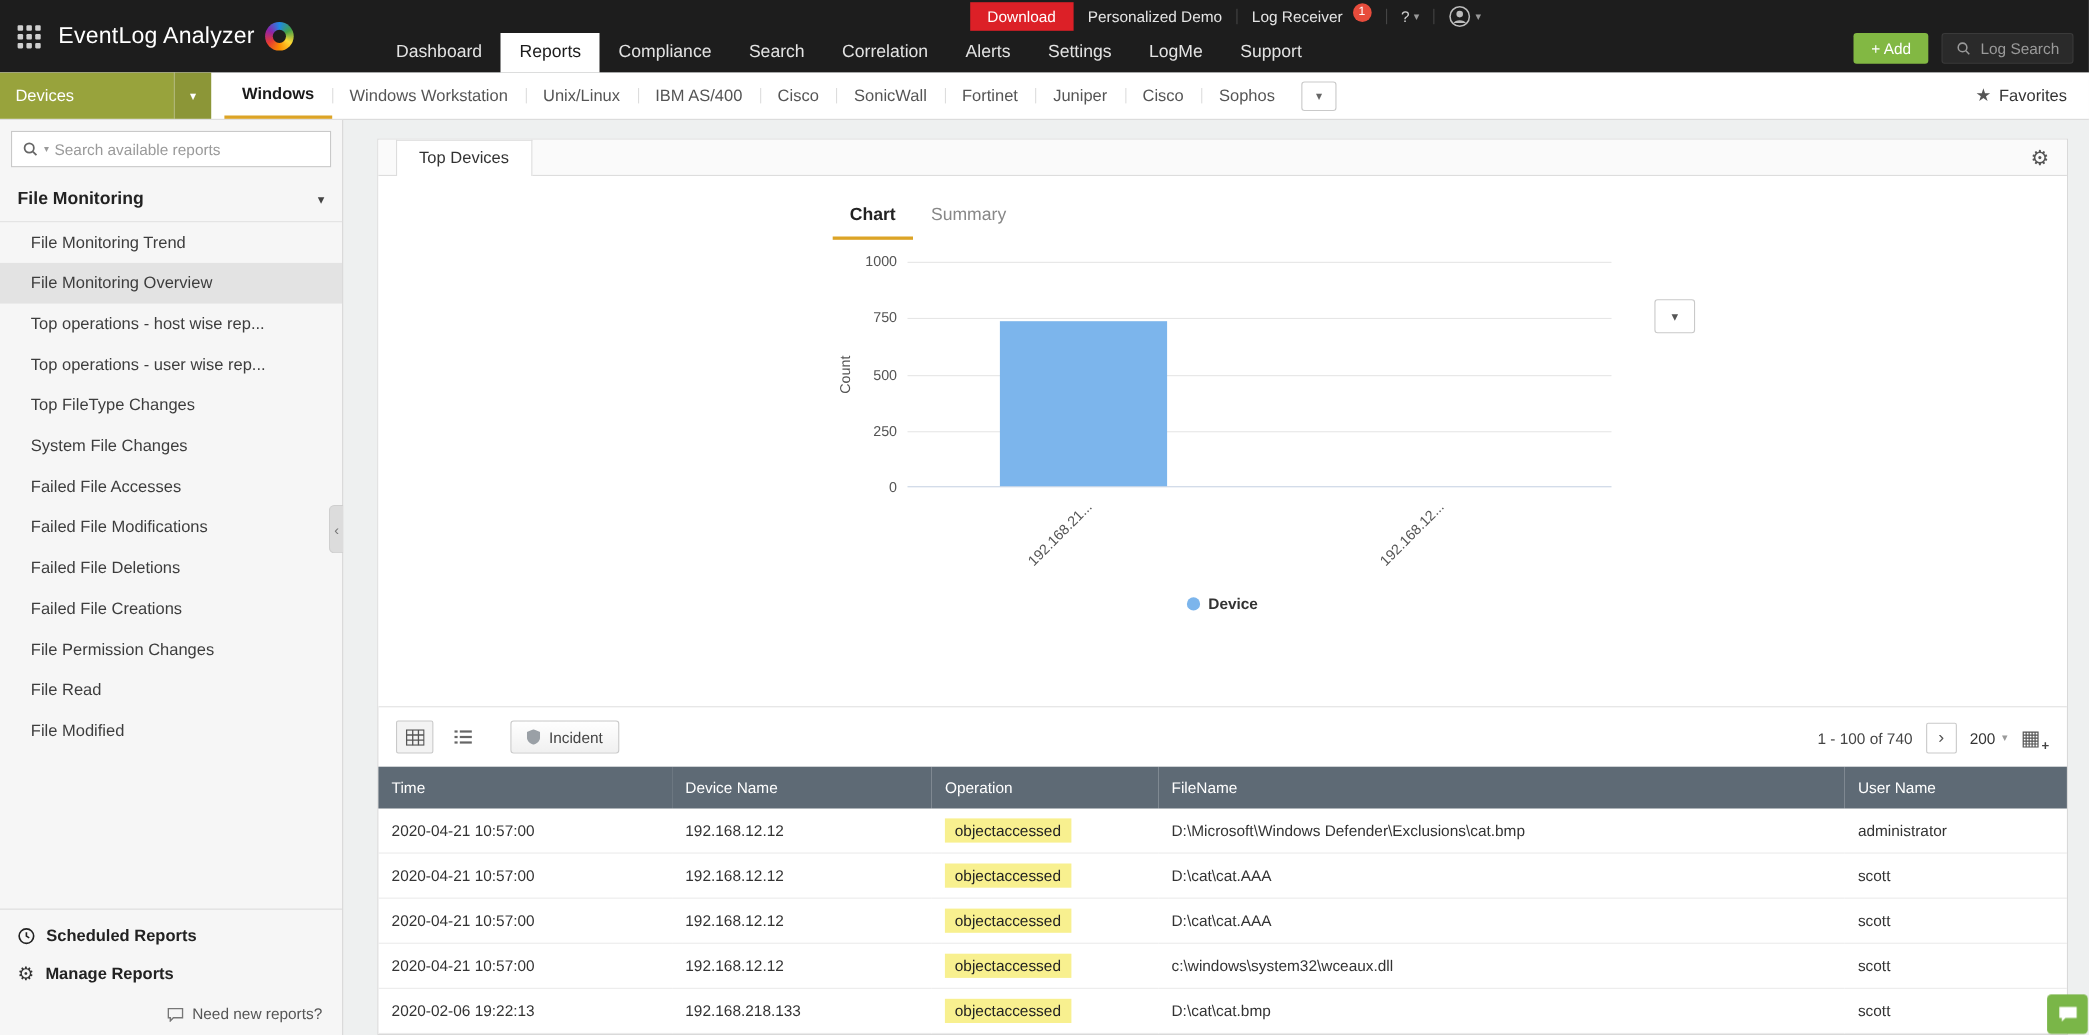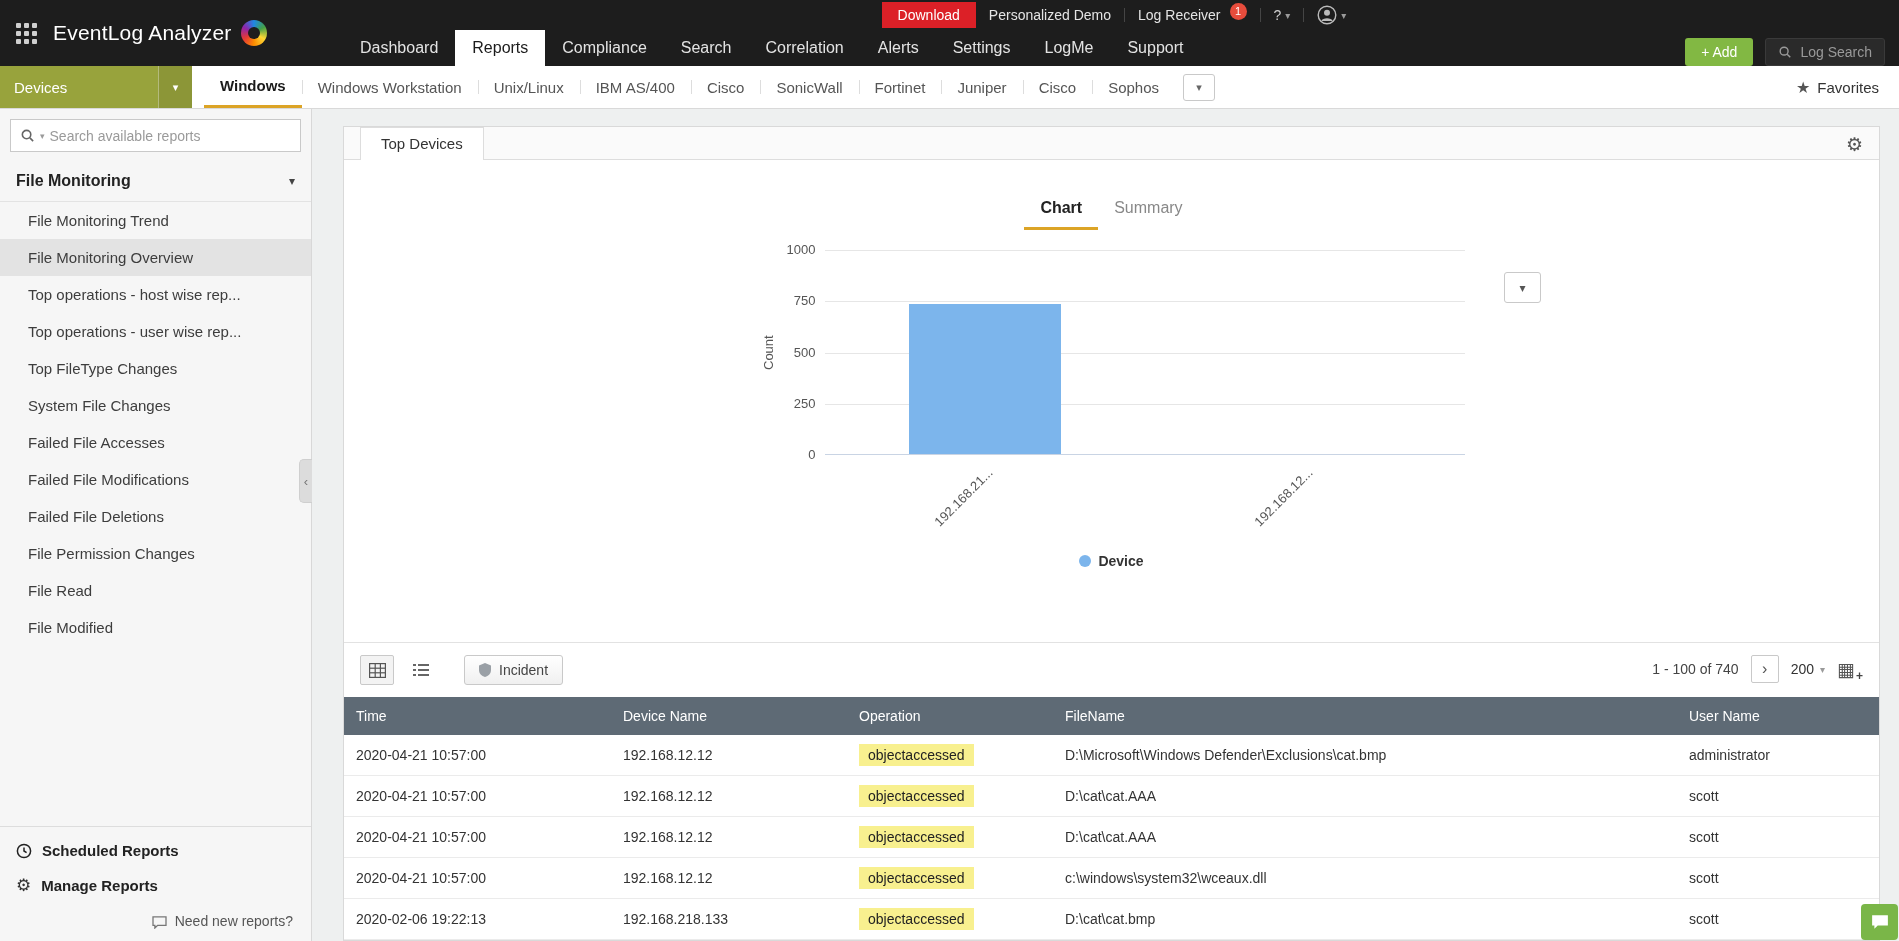--- a/index.html
+++ b/index.html
@@ -23,21 +23,21 @@
   .u-link { color:#e4e4e4; }
   .u-sep { width:1px; height:14px; background:#454545; }
   .u-menu { display:flex; align-items:center; gap:4px; color:#cfcfcf; cursor:pointer; }
   .badge { background:#e74c3c; color:#fff; width:17px; height:17px; border-radius:50%;
            font-size:11px; display:flex; align-items:center; justify-content:center; margin-left:-4px; margin-top:-8px; }
   .caret { font-size:10px; color:#9a9a9a; }
   .nav-row { flex:1; display:flex; align-items:stretch; justify-content:space-between; }
   .nav { display:flex; }
   .nav-item { display:flex; align-items:center; padding:0 17px; font-size:16px; color:#e3e3e3; }
   .nav-item.active { background:#fff; color:#1b1b1b; }
-  .topbar-actions { display:flex; align-items:flex-end; gap:12px; padding-right:14px; }
+  .topbar-actions { display:flex; align-items:flex-start; gap:12px; padding-right:14px; }
   .add-btn { background:#82b843; color:#fff; border:none; border-radius:3px; height:28px; padding:0 16px; font-size:14px; }
   .logsearch-btn { background:#2a2a2a; border:1px solid #3a3a3a; border-radius:3px; height:28px; padding:0 12px;
                    display:flex; align-items:center; gap:8px; color:#9a9a9a; font-size:14px; }
 
   
   .devicebar { height:43px; background:#fff; border-bottom:1px solid #d9d9d9; display:flex; align-items:stretch; }
   .device-selector { width:192px; background:#98a33c; color:#fff; display:flex; align-items:center;
                      justify-content:space-between; padding-left:14px; font-size:15px; cursor:pointer; }
   .caret-box { width:34px; align-self:stretch; display:flex; align-items:center; justify-content:center;
                border-left:1px solid rgba(255,255,255,.35); background:rgba(0,0,0,.08); font-size:11px; }
@@ -79,21 +79,21 @@
   .main { flex:1; padding:17px 19px 0 31px; overflow:hidden; }
   .card { background:#fff; border:1px solid #d9d9d9; height:100%; display:flex; flex-direction:column; }
   .card-tabstrip { height:33px; background:#fafafa; border-bottom:1px solid #ddd; display:flex;
                    align-items:flex-end; justify-content:space-between; padding:0 16px; }
   .panel-tab { background:#fff; border:1px solid #ddd; border-bottom:none; padding:7px 20px 8px;
                font-size:15px; color:#333; margin-bottom:-1px; cursor:pointer; }
   .gear { color:#555; font-size:19px; margin-bottom:5px; line-height:1; cursor:pointer; }
 
   
   .chart-panel { height:490px; position:relative; border-bottom:1px solid #e2e2e2; background:#fff; }
-  .view-tabs { width:710px; margin:31px auto 0; display:flex;justify-content:center; }
+  .view-tabs { width:710px; margin:19px auto 0; display:flex; }
   .vtab { padding:8px 16px 10px; font-size:16px; color:#888; }
   .vtab.active { color:#222; font-weight:bold; border-bottom:3px solid #dca426; }
   .chart-area { width:710px; margin:20px auto 0; display:flex; }
   .y-title { writing-mode:vertical-rl; transform:rotate(180deg); font-size:13px; color:#555;
              height:205px; display:flex; align-items:center; justify-content:center; width:22px; }
   .y-labels { position:relative; width:46px; height:205px; font-size:13px; color:#555; }
   .ytick { position:absolute; right:9px; }
   .plot { position:relative; width:640px; height:205px; border-bottom:1px solid #c9d4e4; }
   .gridline { position:absolute; left:0; right:0; height:1px; background:#e6e6e6; }
   .bar { position:absolute; bottom:0; width:152px; }
@@ -101,21 +101,21 @@
   .xtick { position:absolute; top:10px; transform:translateX(-100%) rotate(-45deg);
            transform-origin:100% 0; white-space:nowrap; }
   .legend { text-align:center; margin-top:14px; }
   .legend-item { display:inline-flex; align-items:center; gap:7px; cursor:pointer; }
   .legend-dot { width:12px; height:12px; border-radius:50%; display:inline-block; }
   .legend-label { font-size:14px; color:#333; font-weight:bold; }
   .chart-dd { position:absolute; top:112px; right:338px; width:37px; height:31px; background:#fff;
               border:1px solid #c9c9c9; border-radius:3px; color:#555; font-size:12px; }
 
   
-  .table-toolbar { display:flex; align-items:flex-start; gap:10px; padding:12px 16px; }
+  .table-toolbar { display:flex; align-items:flex-end; gap:10px; padding:12px 16px; }
   .icon-btn { width:34px; height:30px; display:flex; align-items:center; justify-content:center;
               background:transparent; border:1px solid transparent; }
   .icon-btn.active { border-color:#c9c9c9; background:#f3f3f3; border-radius:2px; }
   .incident-btn { display:flex; align-items:center; gap:8px; height:30px; padding:0 14px; margin-left:16px;
                   background:linear-gradient(#ffffff,#f0f0f0); border:1px solid #c9c9c9; border-radius:3px;
                   font-size:14px; color:#444; }
   .pagination { margin-left:auto; display:flex; align-items:center; gap:12px; }
   .pag-text { font-size:14px; color:#444; }
   .page-next { width:28px; height:28px; border:1px solid #c9c9c9; background:#fff; border-radius:2px;
                font-size:16px; color:#555; display:flex; align-items:center; justify-content:center; }
@@ -280,20 +280,21 @@
         <div class="report-item">Top FileType Changes</div>
 
         <div class="report-item">System File Changes</div>
 
         <div class="report-item">Failed File Accesses</div>
 
         <div class="report-item">Failed File Modifications</div>
 
         <div class="report-item">Failed File Deletions</div>
 
+        <div class="report-item">Failed File Creations</div>
 
         <div class="report-item">File Permission Changes</div>
 
         <div class="report-item">File Read</div>
 
         <div class="report-item">File Modified</div>
 
       </div>
     <div class="sidebar-footer">
       <div class="footer-item">

